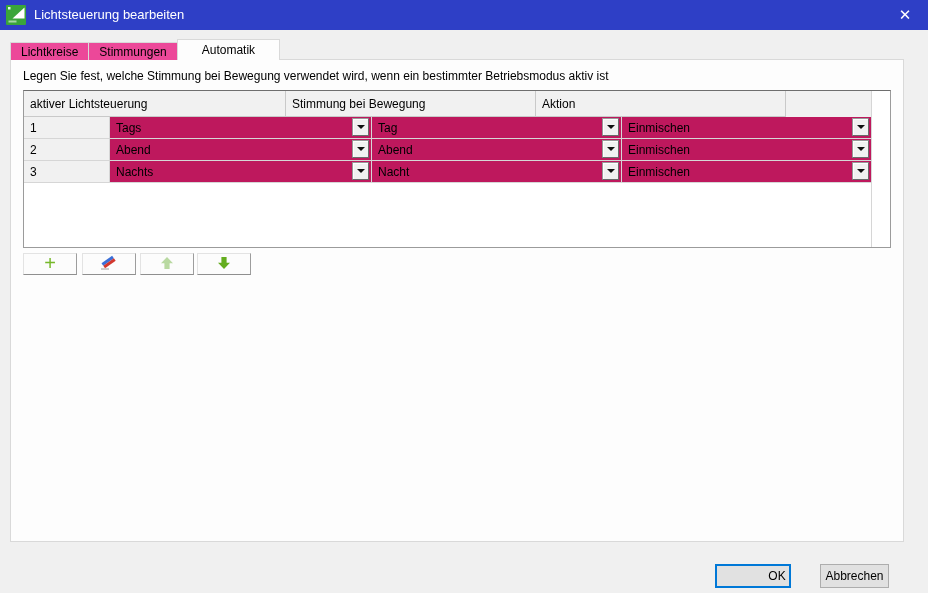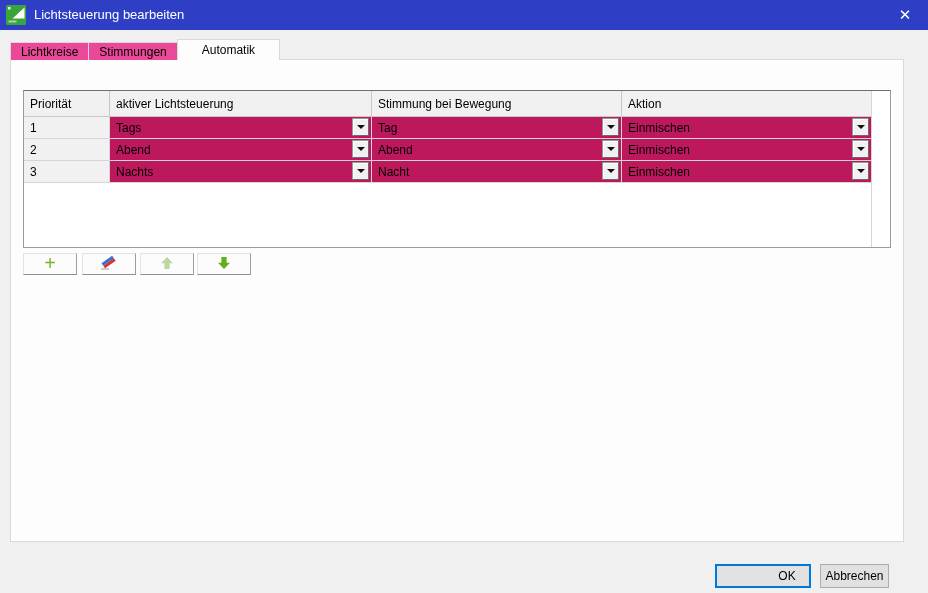--- a/index.html
+++ b/index.html
@@ -72,21 +72,21 @@
     border-right-color:#9d9d9d; border-bottom-color:#8f8f8f;
     display:flex; align-items:center; justify-content:center; cursor:default;
   }
   .tb1 { left:12px; } .tb2 { left:71px; } .tb3 { left:129px; } .tb4 { left:186px; }
   .plus-glyph { color:#76b82a; font-size:20px; line-height:16px; margin-top:-3px; }
   
   .btn {
     position:absolute; top:564px; height:24px; background:#e1e1e1;
     display:flex; align-items:center; justify-content:center; cursor:default;
   }
-  .btn-ok { left:715px; width:96px; border:2px solid #0078d7;padding-left:48px; }
+  .btn-ok { left:715px; width:76px; border:2px solid #0078d7;padding-left:48px; }
   .btn-cancel { left:820px; width:69px; border:1px solid #adadad; }
 </style>
 </head>
 <body>
 
 <div class="titlebar">
   <span class="app-icon">
     <svg width="20" height="20" viewBox="0 0 20 20">
       <rect width="20" height="20" rx="1" fill="#3aa53a"></rect>
       <path d="M6.5 13.5 L18.5 13.5 L18.5 2.5 Z" fill="#ffffff"></path>
@@ -105,26 +105,26 @@
   <div class="tab">
     <span>Stimmungen</span>
   </div>
   <div class="tab active">
     <span>Automatik</span>
   </div>
 </div>
 
 <div class="panel">
 
+  <div class="description">Legen Sie fest, welche Stimmung bei Bewegung verwendet wird, wenn ein bestimmter Betriebsmodus aktiv ist</div>
 
   <div class="grid">
     <div class="gutter"></div>
 
     <div class="thead">
-      <div class="th c1">Priorität</div>
       <div class="th c2">aktiver Lichtsteuerung</div>
       <div class="th c3">Stimmung bei Bewegung</div>
       <div class="th c4">Aktion</div>
     </div>
 
     <div class="tr">
       <div class="td prio c1">1</div>
       <div class="td c2">
         <span>Tags</span>
         <span class="dd">

